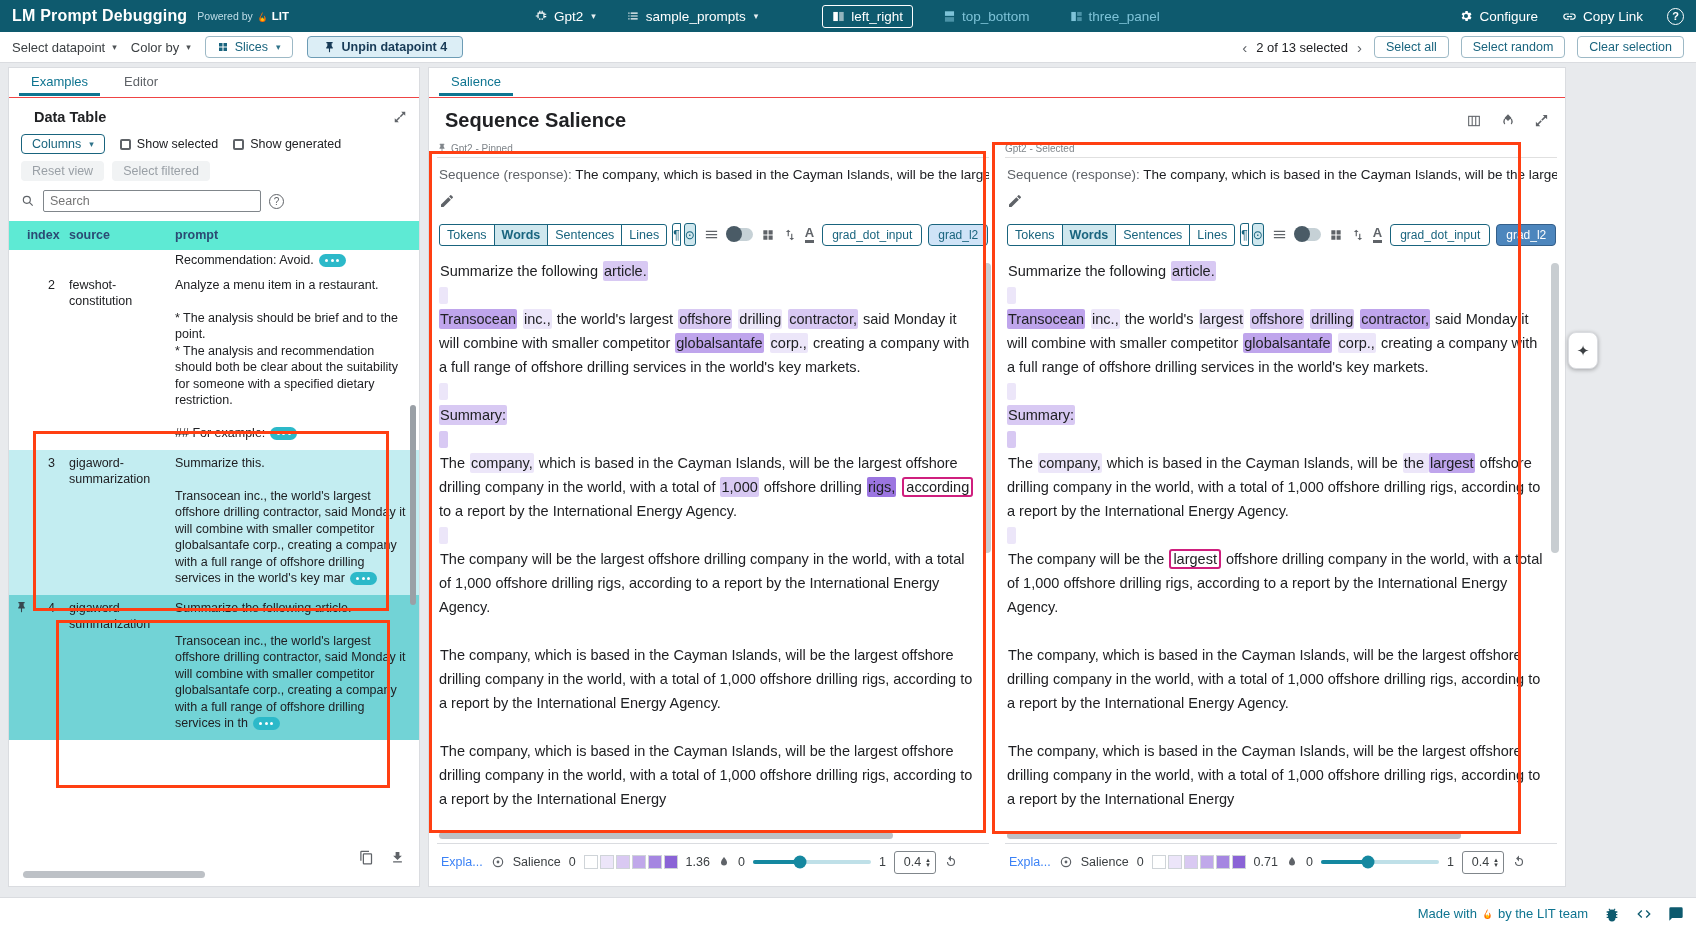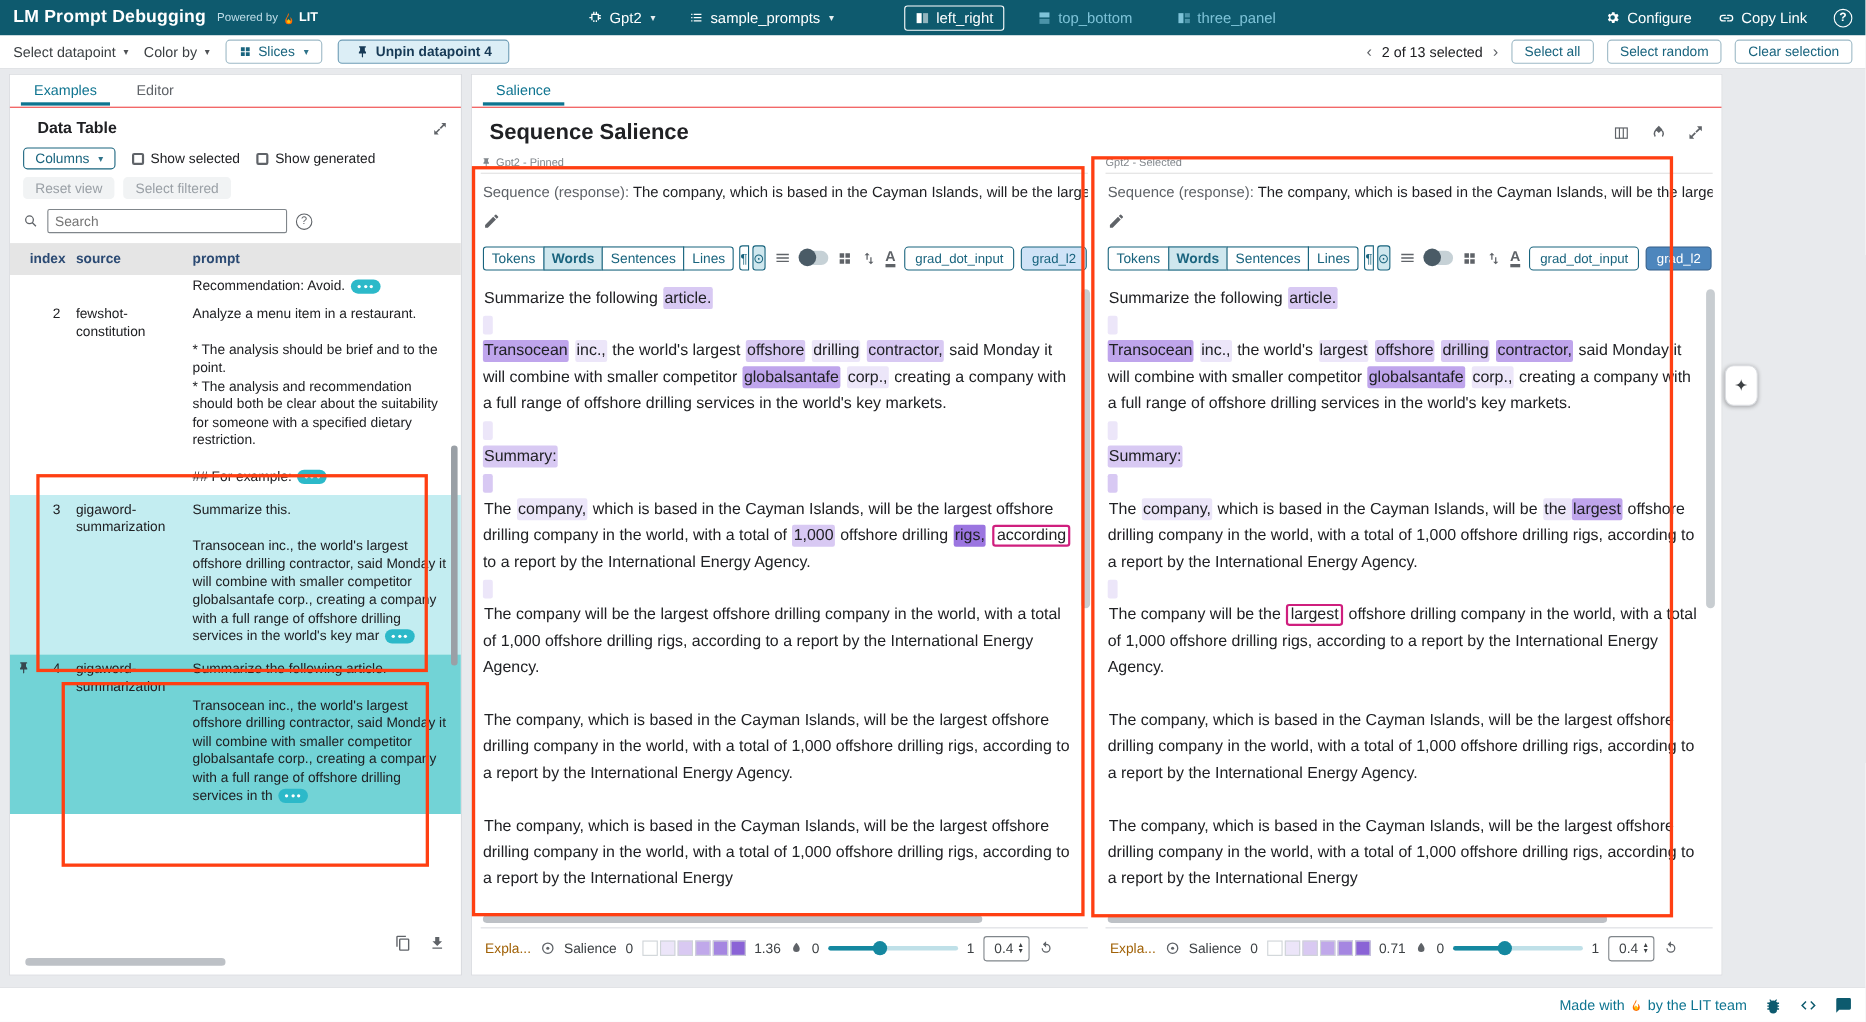--- a/index.html
+++ b/index.html
@@ -49,21 +49,21 @@
   .btn-columns{border:1px solid #19647e;color:#19647e;border-radius:4px;padding:2px 10px;font-size:12.5px;display:inline-flex;gap:6px;align-items:center;}
   .chk{display:flex;align-items:center;gap:6px;font-size:12.5px;color:#202124;}
   .chk-box{width:11px;height:11px;border:2px solid #5f6368;border-radius:2px;flex:none;background:#fff;}
   .dt-actions{display:flex;gap:8px;padding:0 12px 9px;}
   .btn-dis{background:#f1f3f4;color:#9aa0a6;border-radius:4px;padding:3px 11px;font-size:12.5px;}
   .search-row{display:flex;align-items:center;gap:8px;padding:0 12px 9px;color:#5f6368;}
   .search-box{flex:0 0 218px;height:22px;border:1px solid #80868b;border-radius:2px;display:flex;align-items:center;padding:0 6px;gap:5px;background:#fff;}
   .search-box input{border:none;outline:none;width:100%;font-size:12.5px;color:#202124;}
   .qmark{width:15px;height:15px;border:1.5px solid #5f6368;border-radius:50%;font-size:10px;display:flex;align-items:center;justify-content:center;color:#5f6368;flex:none;}
   .dtable{flex:1;overflow:hidden;position:relative;font-size:12.5px;line-height:1.32;}
-  .thead{display:flex;background:#e5e5e5;color:#2b4a73;font-weight:700;padding:4px 0;}
+  .thead{display:flex;background:#5eead4;color:#2b4a73;font-weight:700;padding:4px 0;}
   .c-index{width:54px;padding:2px 8px 2px 6px;flex:none;display:flex;justify-content:flex-end;gap:6px;align-items:flex-start;}
   .thead .c-index{justify-content:flex-start;padding-left:18px;}
   .c-source{width:106px;padding:2px 6px;flex:none;overflow-wrap:anywhere;}
   .c-prompt{flex:1;padding:2px 10px 2px 6px;white-space:pre-line;overflow-wrap:anywhere;}
   .trow{display:flex;align-items:flex-start;padding:3px 0 6px;}
   .trow.clip{height:22px;overflow:hidden;padding:0;}
   .trow.light{background:#c3edf1;}
   .trow.strong{background:#72d3d6;}
   .pin-ic{color:#37474f;margin-right:auto;margin-top:1px;}
   .more-badge{display:inline-flex;align-items:center;justify-content:center;gap:2.5px;background:#2cb9c9;border-radius:8px;width:27px;height:13px;vertical-align:middle;margin-left:5px;}
@@ -104,21 +104,21 @@
   .tok-content{flex:1;overflow:hidden;padding:4px 14px 0 2px;font-size:14.5px;line-height:24px;min-height:0;color:#202124;}
   .tok-par{margin:0;}
   .tok{border-radius:2px;padding:2px 1px;}
   .tok-box{border:2px solid #cf1f7e;border-radius:3px;padding:0 2px;margin:-2px 0;}
   .nl-line{height:24px;display:flex;align-items:center;}
   .nl-block{display:inline-block;width:9px;height:17px;border-radius:2px;}
   .hscroll{height:8px;margin:0 12px 3px 0;position:relative;flex:none;}
   .hscroll .thumb{position:absolute;left:2px;top:0;height:7px;width:84%;background:#bdc1c6;border-radius:4px;}
   .vthumb{position:absolute;right:0;top:122px;width:8px;height:290px;background:#c8cdd1;border-radius:4px;}
   .spanel-foot{flex:none;height:37px;border-top:1px solid #dadce0;display:flex;align-items:center;gap:8px;padding:0 4px;font-size:12.5px;color:#3c4043;}
-  .expl{color:#a16207;white-space:nowrap;}
+  .expl{color:#3b82f6;white-space:nowrap;}
   .scale{display:flex;gap:2px;}
   .scale-sq{width:14px;height:14px;border:1px solid #cfd4d8;display:block;}
   .slider{width:118px;height:4px;background:#bfe0e8;border-radius:2px;position:relative;flex:none;}
   .slider .fill{position:absolute;left:0;top:0;bottom:0;background:#1588a0;border-radius:2px;}
   .slider .sthumb{position:absolute;top:50%;transform:translate(-50%,-50%);width:13px;height:13px;border-radius:50%;background:#1588a0;}
   .numbox{border:1px solid #80868b;border-radius:3px;height:23px;display:flex;align-items:center;padding:0 5px 0 9px;gap:5px;font-size:12.5px;background:#fff;}
   .spin{display:flex;flex-direction:column;font-size:7px;line-height:5px;color:#3c4043;}
 
   
   .footer{position:absolute;left:0;right:0;bottom:0;height:32px;background:#fff;border-top:1px solid #dadce0;display:flex;align-items:center;justify-content:flex-end;gap:16px;padding:0 12px;z-index:10;margin-top:44px;}

